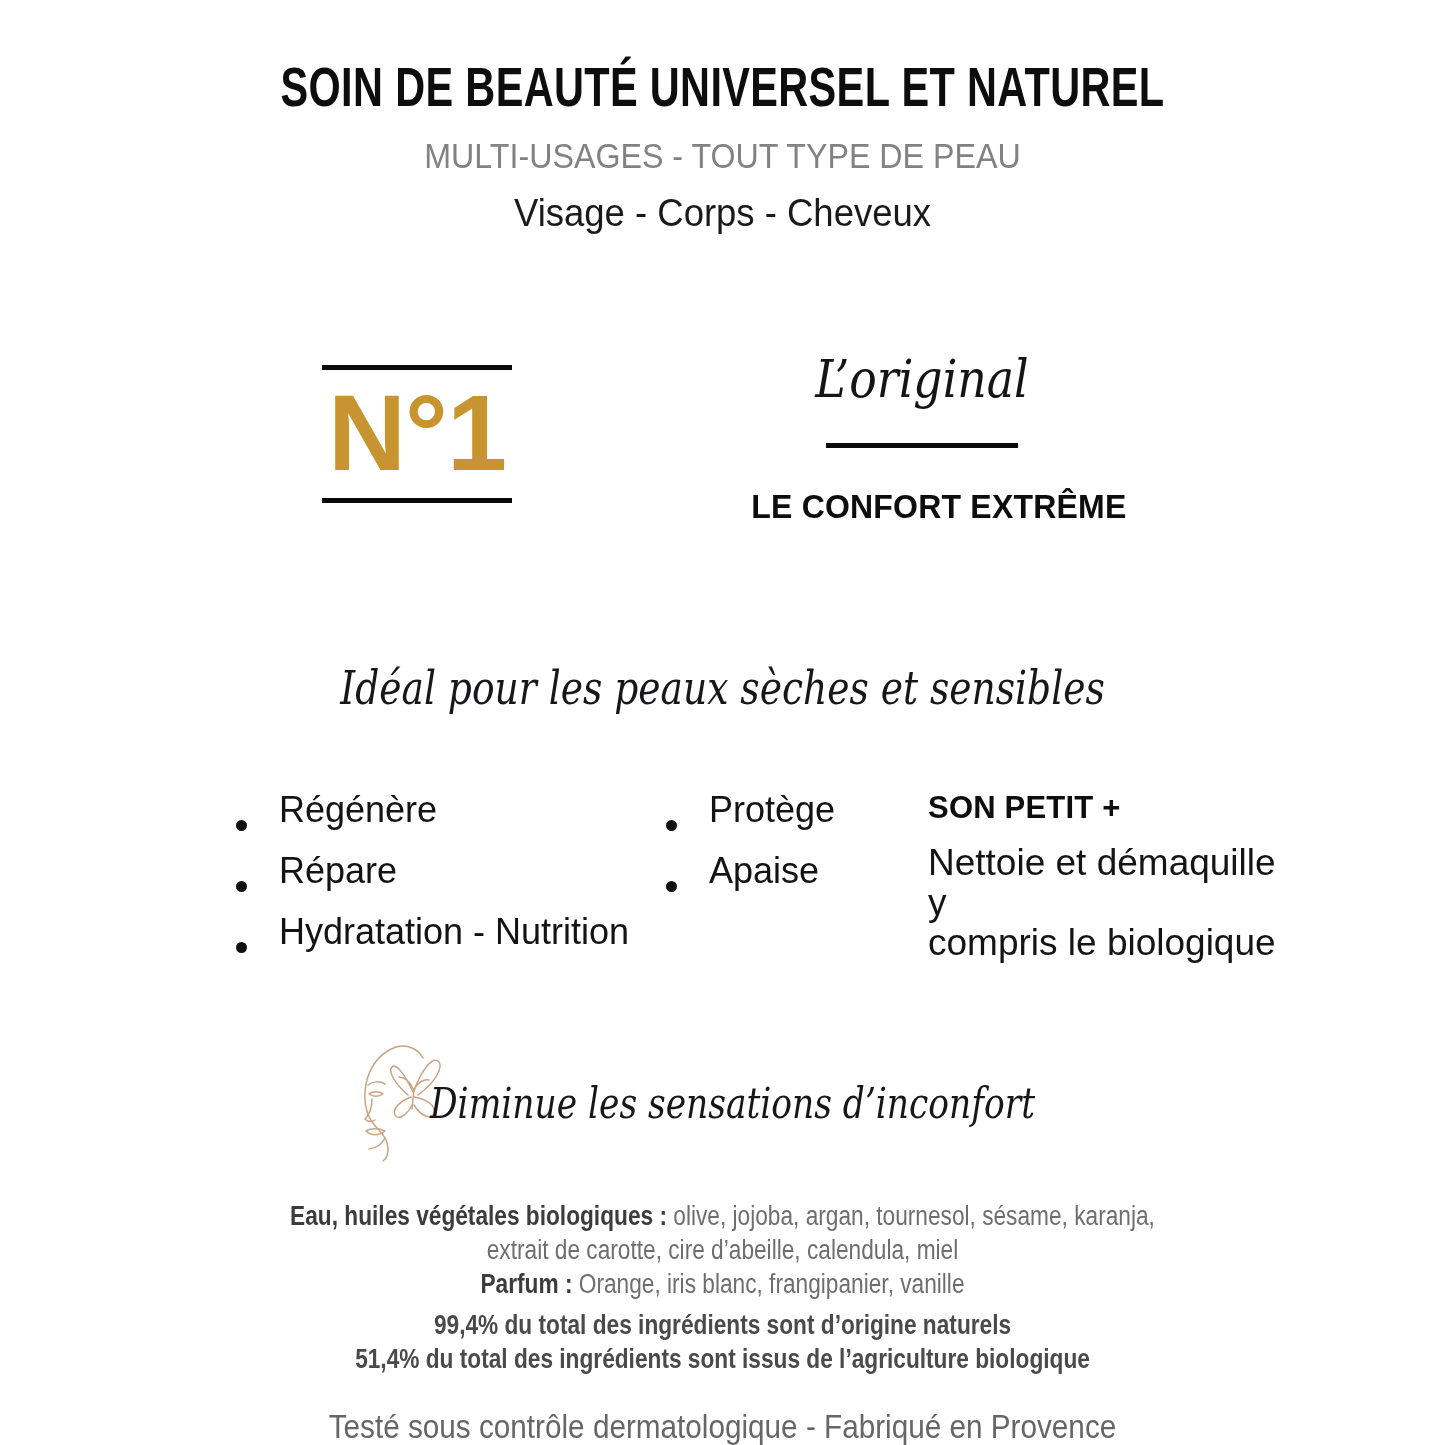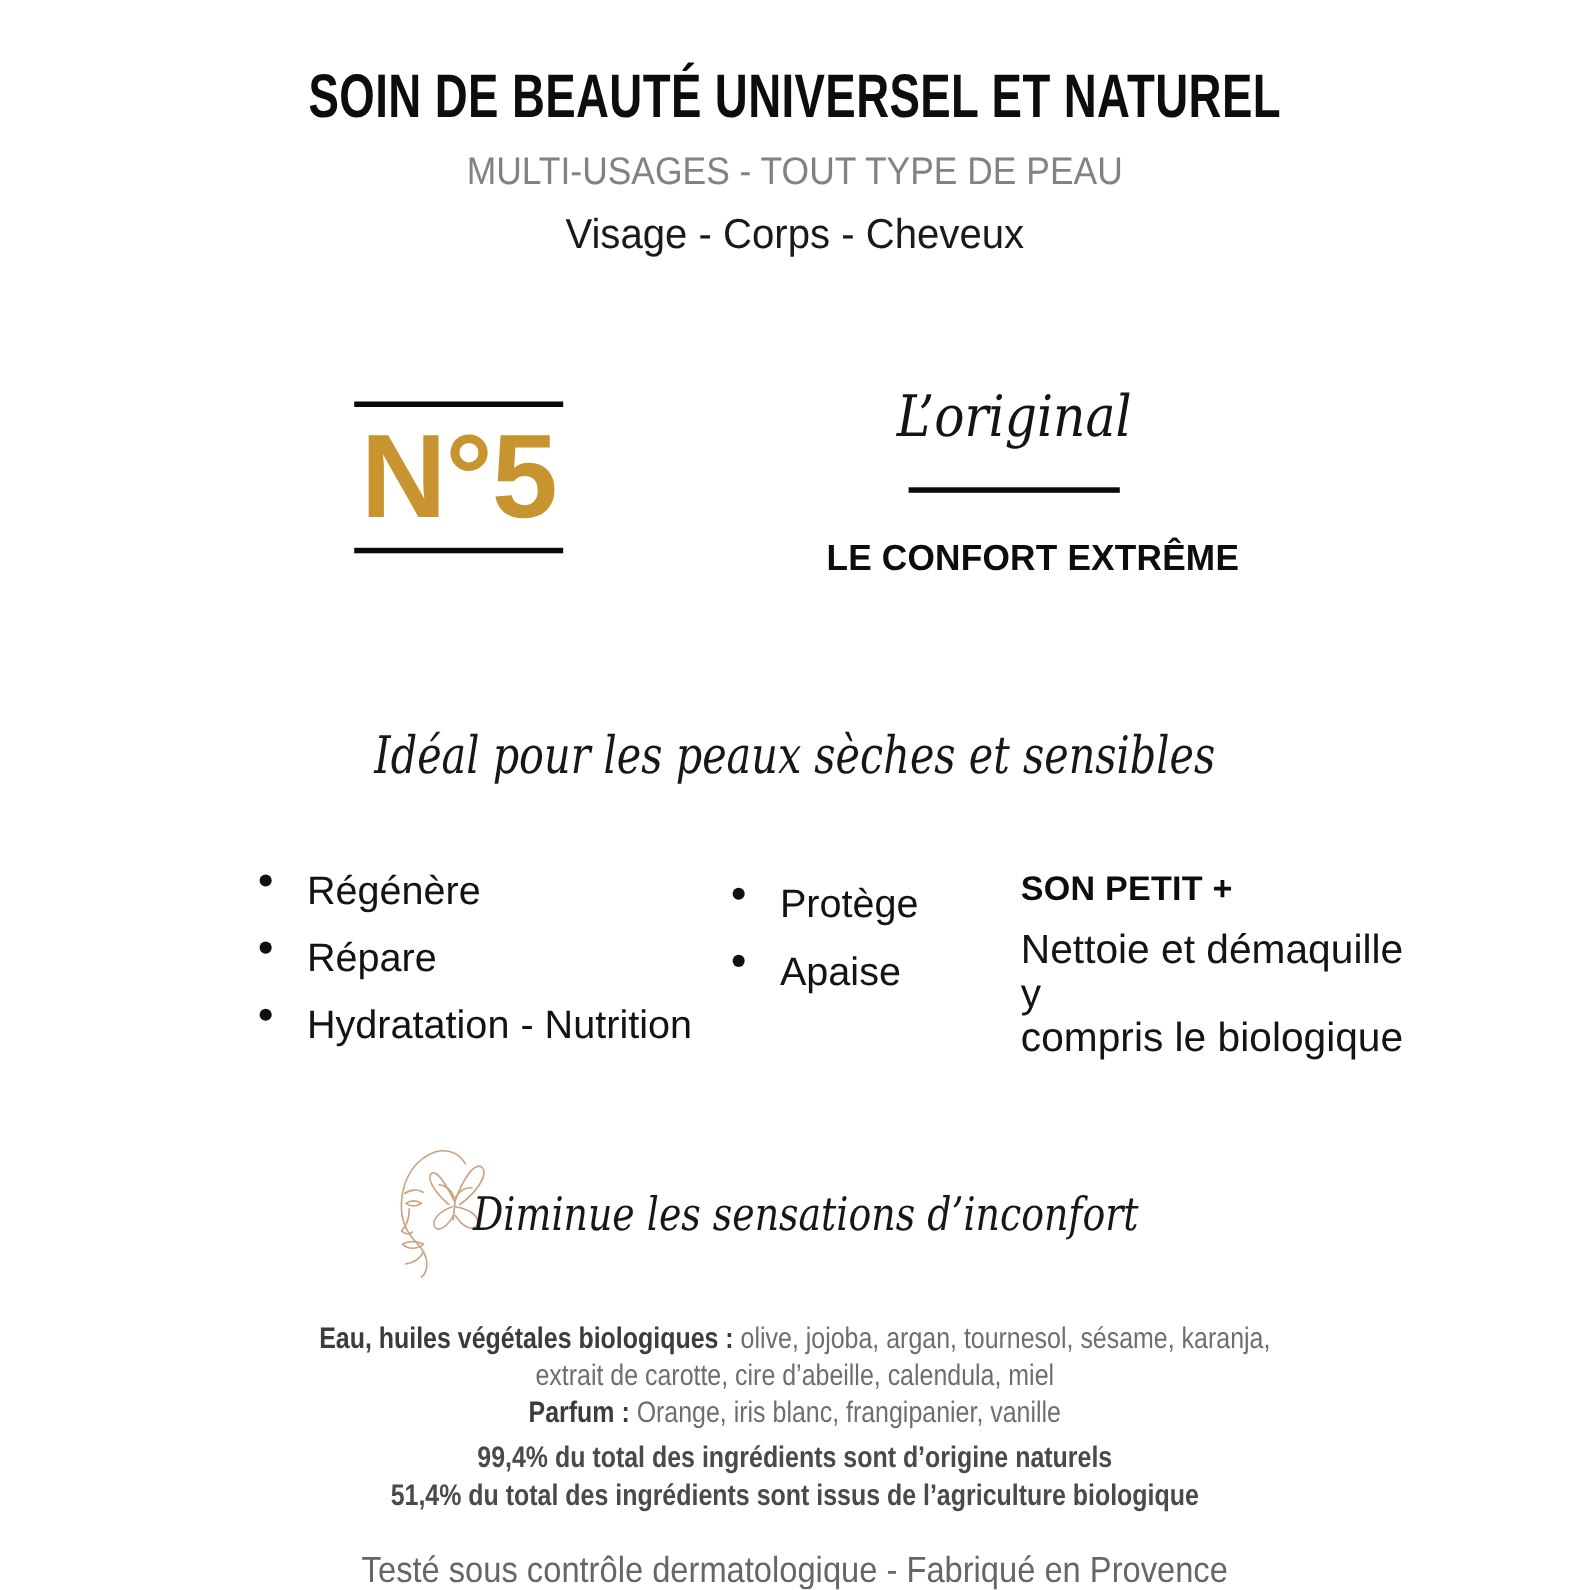--- a/index.html
+++ b/index.html
@@ -135,26 +135,26 @@
     white-space: nowrap;
   }
 
   
   .benefits {
     position: relative;
     margin-top: 62px;
     height: 190px;
   }
   .col-a { position: absolute; left: 236px; top: 0; }
-  .col-b { position: absolute; left: 666px; top: 12px; }
+  .col-b { position: absolute; left: 666px; top: 0; }
   .col-c { position: absolute; left: 928px; top: 6px; width: 360px; }
 
   .bullet-item {
     display: flex;
-    align-items: center;
+    align-items: flex-end;
     font-size: 36px;
     line-height: 61px;
     color: #131313;
     white-space: nowrap;
   }
   .dot {
     width: 11px;
     height: 11px;
     border-radius: 50%;
     background: #101010;
@@ -251,21 +251,21 @@
   <div class="header">
     <div class="title">SOIN DE BEAUTÉ UNIVERSEL ET NATUREL</div>
     <div class="subtitle">MULTI-USAGES - TOUT TYPE DE PEAU</div>
     <div class="subtitle2">Visage - Corps - Cheveux</div>
   </div>
 
   <div class="badge-row">
 
     <div class="n1-block">
       <div class="rule-dark"></div>
-      <div class="n1-text">N°5</div>
+      <div class="n1-text">N°1</div>
       <div class="rule-dark"></div>
     </div>
 
     <div class="orig-block">
       <div class="script-orig">L’original</div>
       <div class="orig-divider"></div>
       <div class="confort">LE CONFORT EXTRÊME</div>
     </div>
 
   </div>

